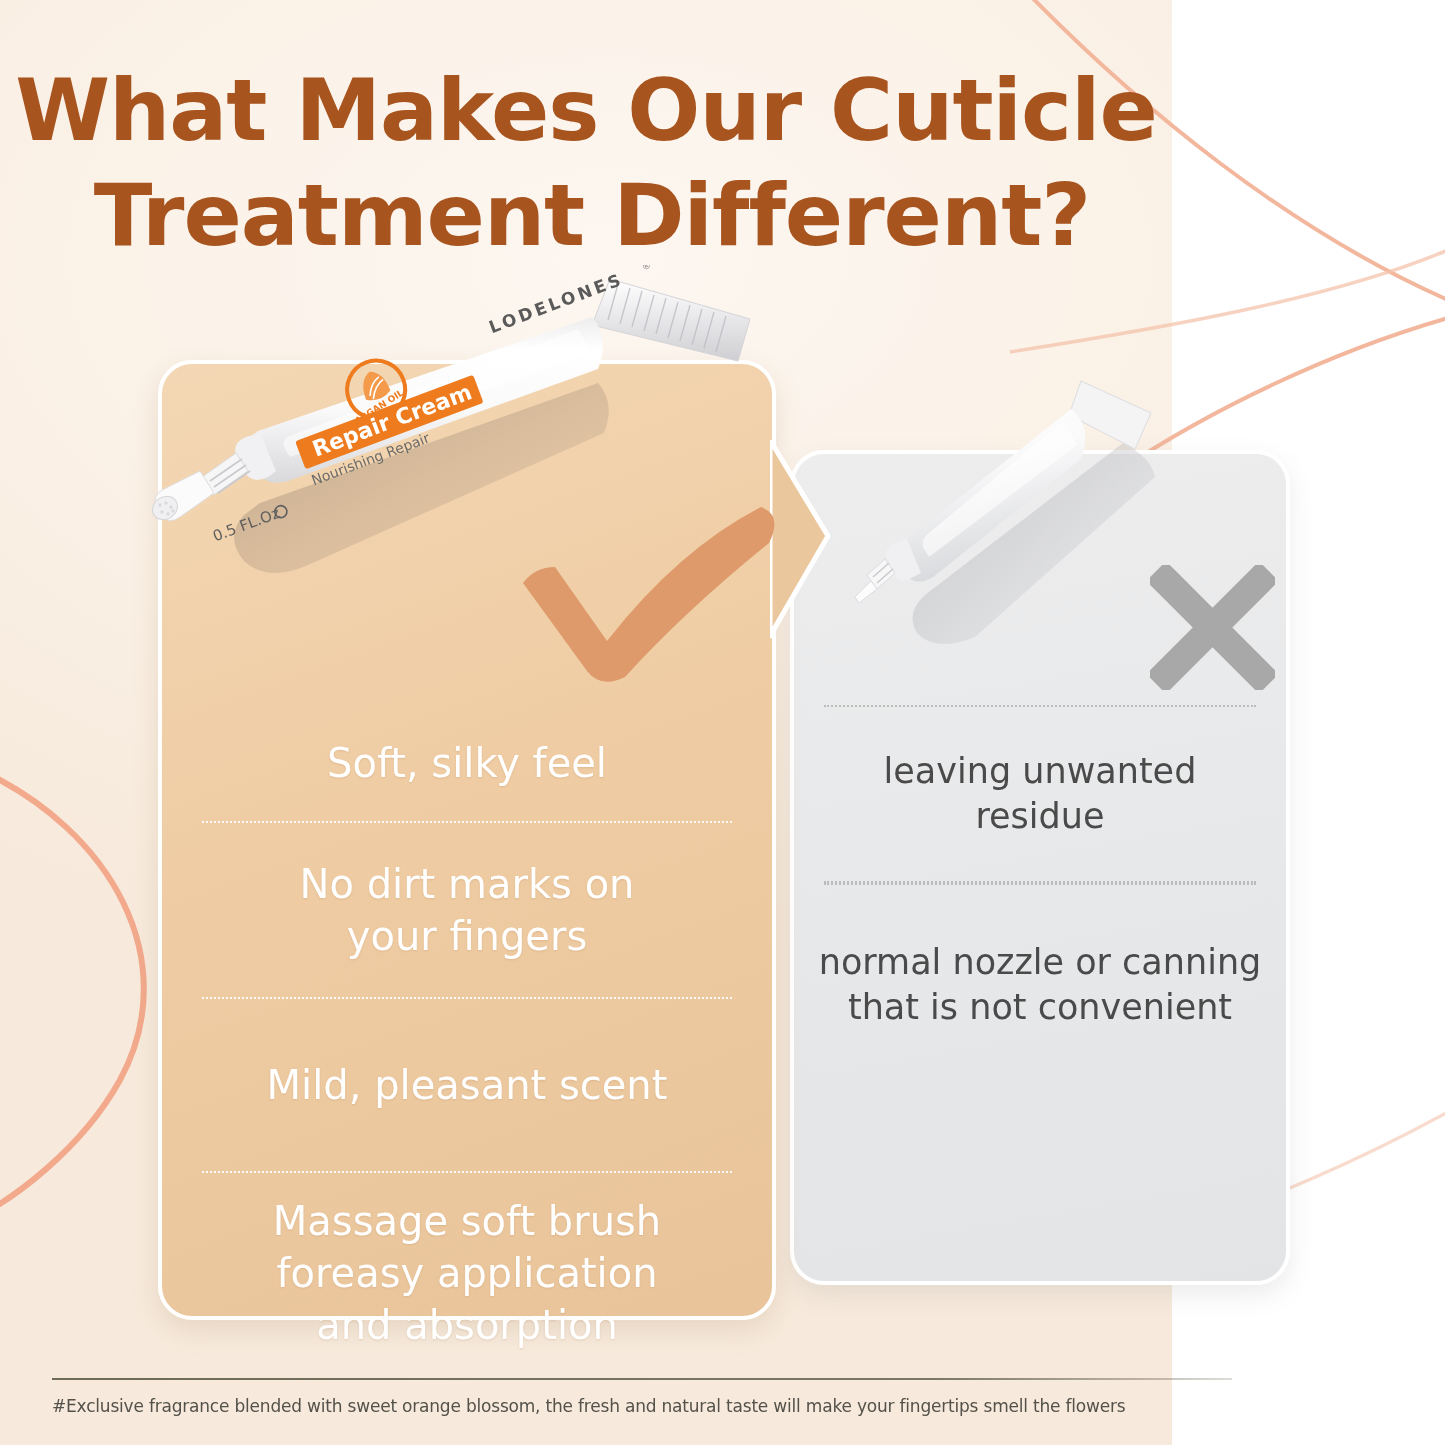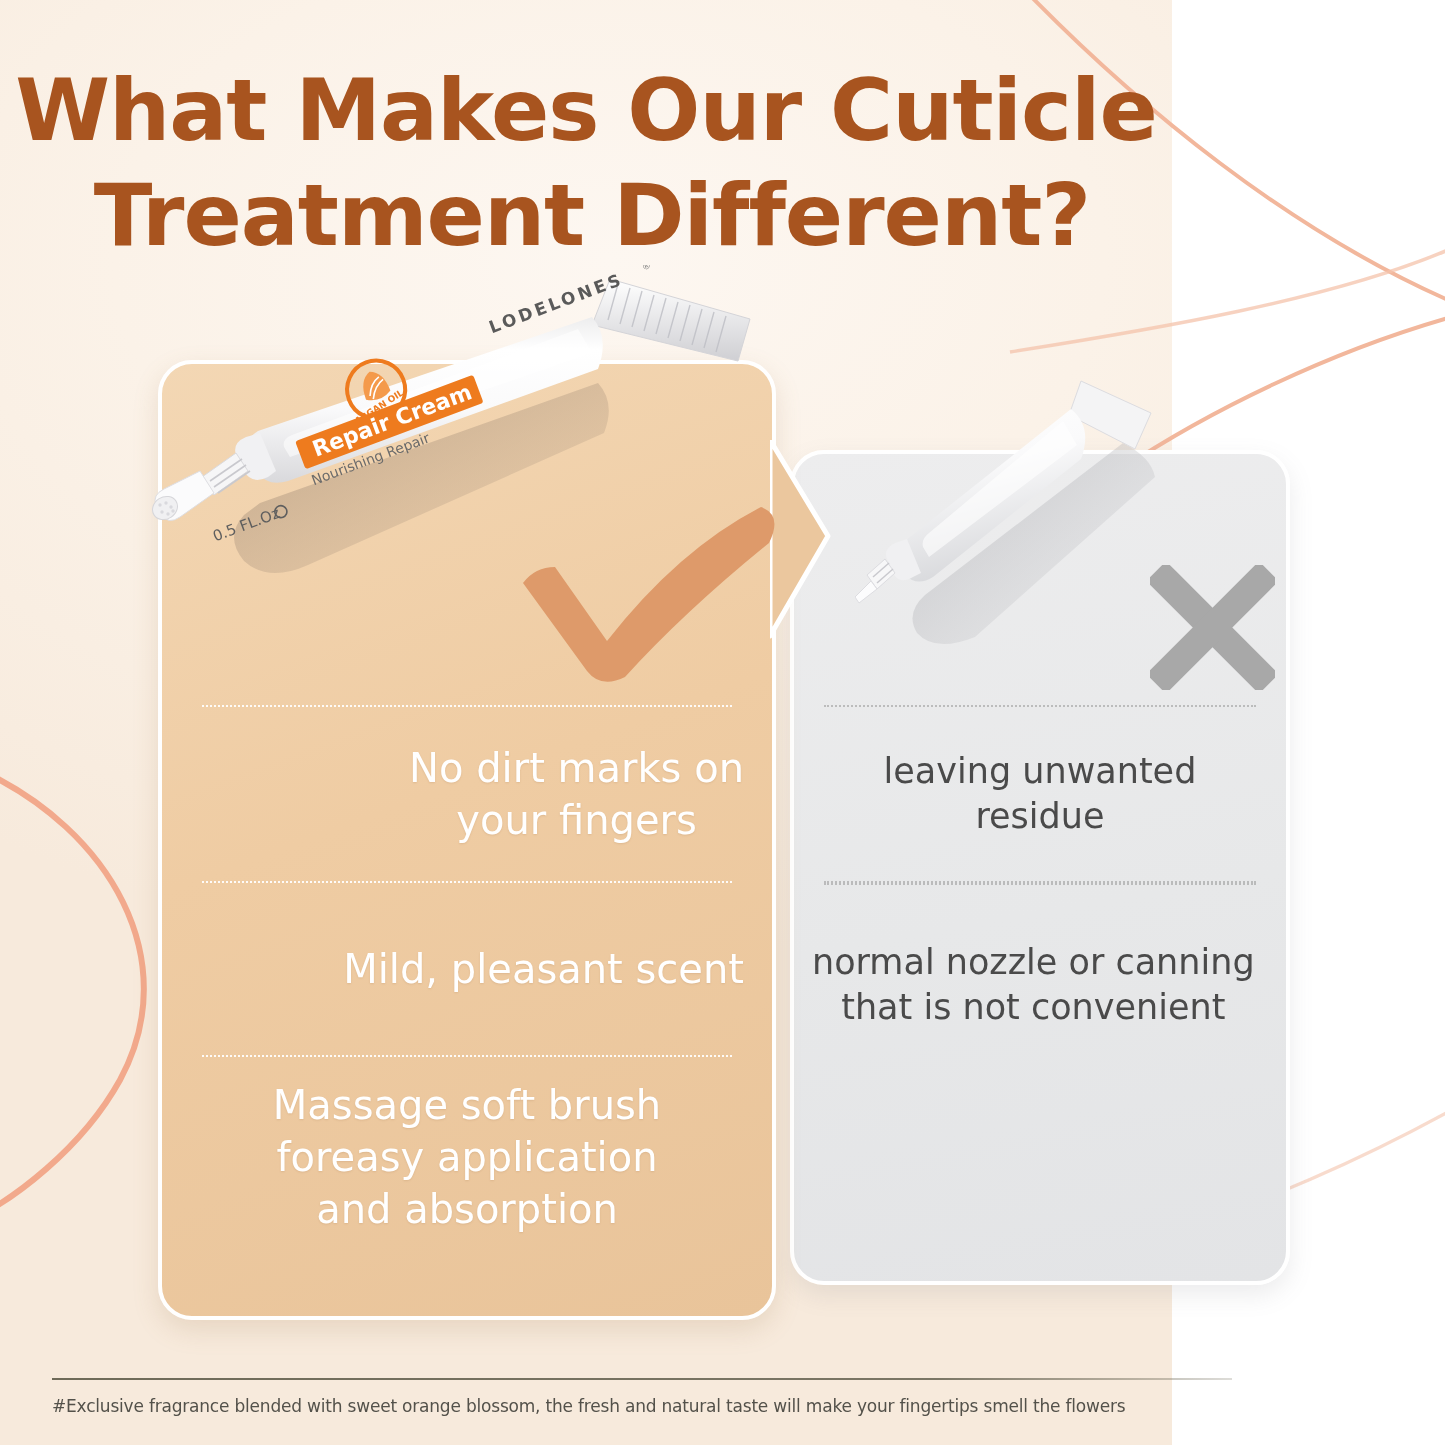--- a/index.html
+++ b/index.html
@@ -81,28 +81,28 @@
     color:#4A4A4A; font-size:35px; font-weight:400;
   }
   .divider{
     height:0; border-top:2px dotted rgba(255,255,255,.92);
     margin:0 12px;
   }
   .list-bad .divider{ border-top-color:rgba(150,150,150,.55); }
 
   
   .g0{ height:116px; display:flex; align-items:center; justify-content:center; }
-  .g1{ height:174px; display:flex; align-items:center; justify-content:flex-end; }
-  .g2{ height:172px; display:flex; align-items:center; justify-content:flex-end; }
+  .g1{ height:174px; display:flex; align-items:center; justify-content:center; }
+  .g2{ height:172px; display:flex; align-items:center; justify-content:center; }
   .g3{ height:200px; display:flex; align-items:center; justify-content:center; }
 
   .b0{ height:116px; display:flex; align-items:center; justify-content:center; }
   .b1{ height:174px; display:flex; align-items:center; justify-content:center; }
   .b2{ height:172px; display:flex; align-items:center; justify-content:center; }
-  .b3{ height:200px; display:flex; align-items:center; justify-content:flex-start; }
+  .b3{ height:200px; display:flex; align-items:center; justify-content:center; }
 
   
   .footer-rule{
     position:absolute; left:52px; top:1378px; width:1180px; height:2px;
     background:linear-gradient(90deg,#6E6A58 0%, #7B7665 75%, rgba(123,118,101,.25) 100%);
     z-index:5;
   }
   .footer-text{
     position:absolute; left:52px; top:1396px; width:1250px;
     font-family:"DejaVu Sans", sans-serif;
@@ -261,20 +261,23 @@
   </svg>
 
   <svg class="mark mark-cross" viewBox="0 0 125 125" width="125" height="125">
     <g stroke="#A8A8A8" stroke-width="28" stroke-linecap="square">
       <line x1="16" y1="16" x2="109" y2="109"></line>
       <line x1="109" y1="16" x2="16" y2="109"></line>
     </g>
   </svg>
 
   <div class="list list-good">
+    <div class="row g0">
+      <div class="row-text">Soft, silky feel</div>
+    </div>
     <div class="divider"></div>
     <div class="row g1">
       <div class="row-text">No dirt marks on<br>your fingers</div>
     </div>
     <div class="divider"></div>
     <div class="row g2">
       <div class="row-text">Mild, pleasant scent</div>
     </div>
     <div class="divider"></div>
     <div class="row g3">

